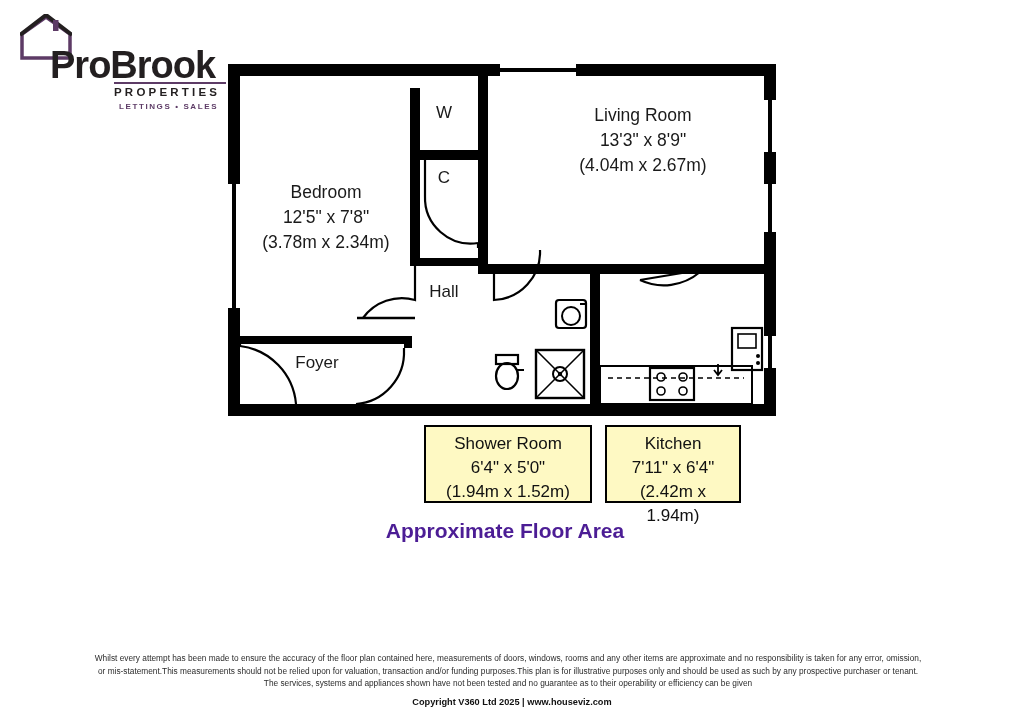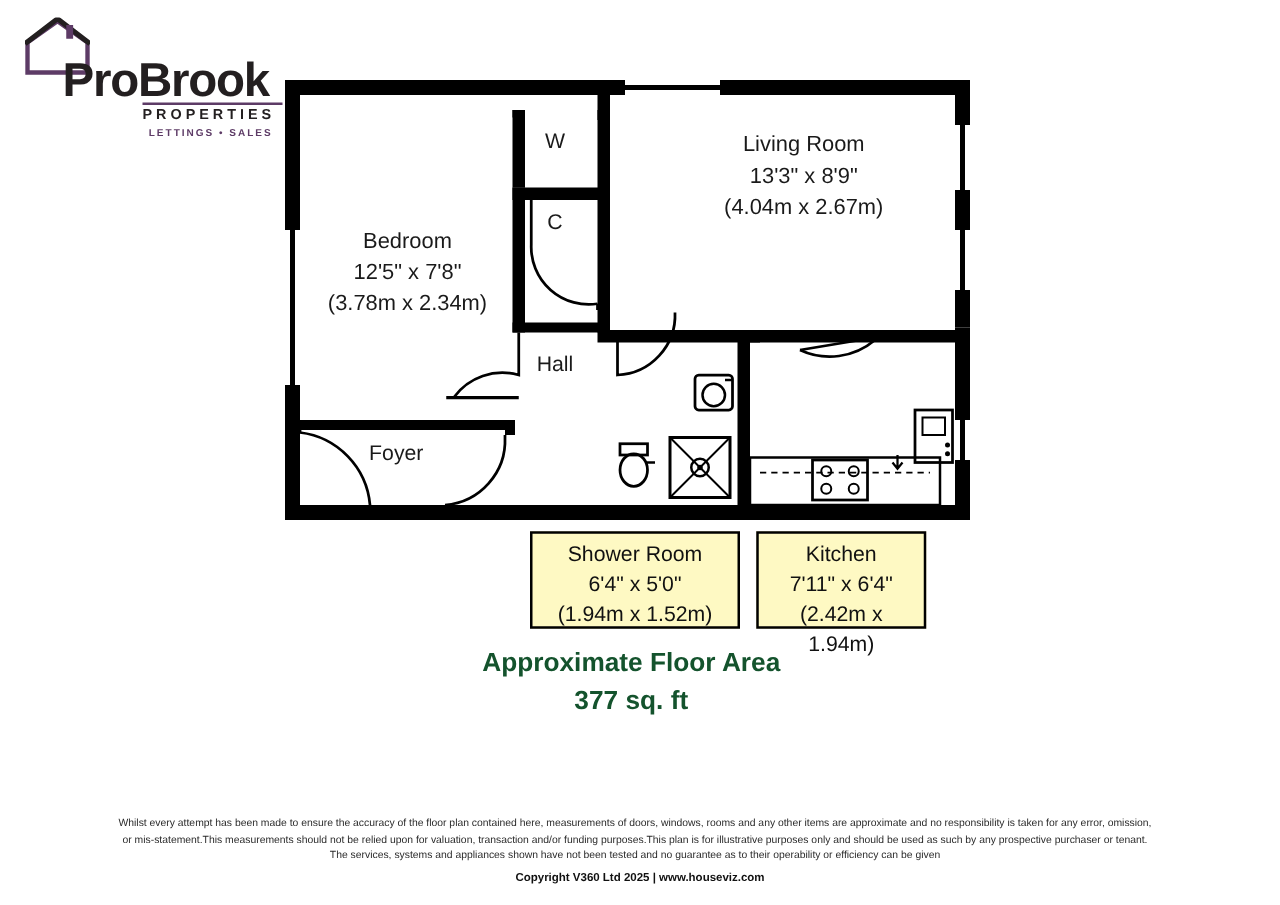--- a/index.html
+++ b/index.html
@@ -109,21 +109,21 @@
   
   #area {
     position: absolute;
     left: 0;
     top: 516px;
     width: 1010px;
     text-align: center;
     font-size: 21px;
     font-weight: bold;
     line-height: 30px;
-    color: #14532d;
+    color: #4c1d95;
   }
 
   
   #disclaimer {
     position: absolute;
     left: 0;
     top: 652px;
     width: 1016px;
     text-align: center;
     font-size: 8.3px;
@@ -295,21 +295,20 @@
 </div>
 
 <div class="boxed" style="left:605px; top:425px; width:136px; height:78px;">
   <div>Kitchen</div>
   <div>7'11" x 6'4"</div>
   <div>(2.42m x 1.94m)</div>
 </div>
 
 <div id="area">
   <div>Approximate Floor Area</div>
-  <div>377 sq. ft</div>
 </div>
 
 <div id="disclaimer">
   <div>Whilst every attempt has been made to ensure the accuracy of the floor plan contained here, measurements of doors, windows, rooms and any other items are approximate and no responsibility is taken for any error, omission,</div>
   <div>or mis-statement.This measurements should not be relied upon for valuation, transaction and/or funding purposes.This plan is for illustrative purposes only and should be used as such by any prospective purchaser or tenant.</div>
   <div>The services, systems and appliances shown have not been tested and no guarantee as to their operability or efficiency can be given</div>
 </div>
 <div id="copyright">Copyright V360 Ltd 2025 | www.houseviz.com</div>
 
 </body></html>

